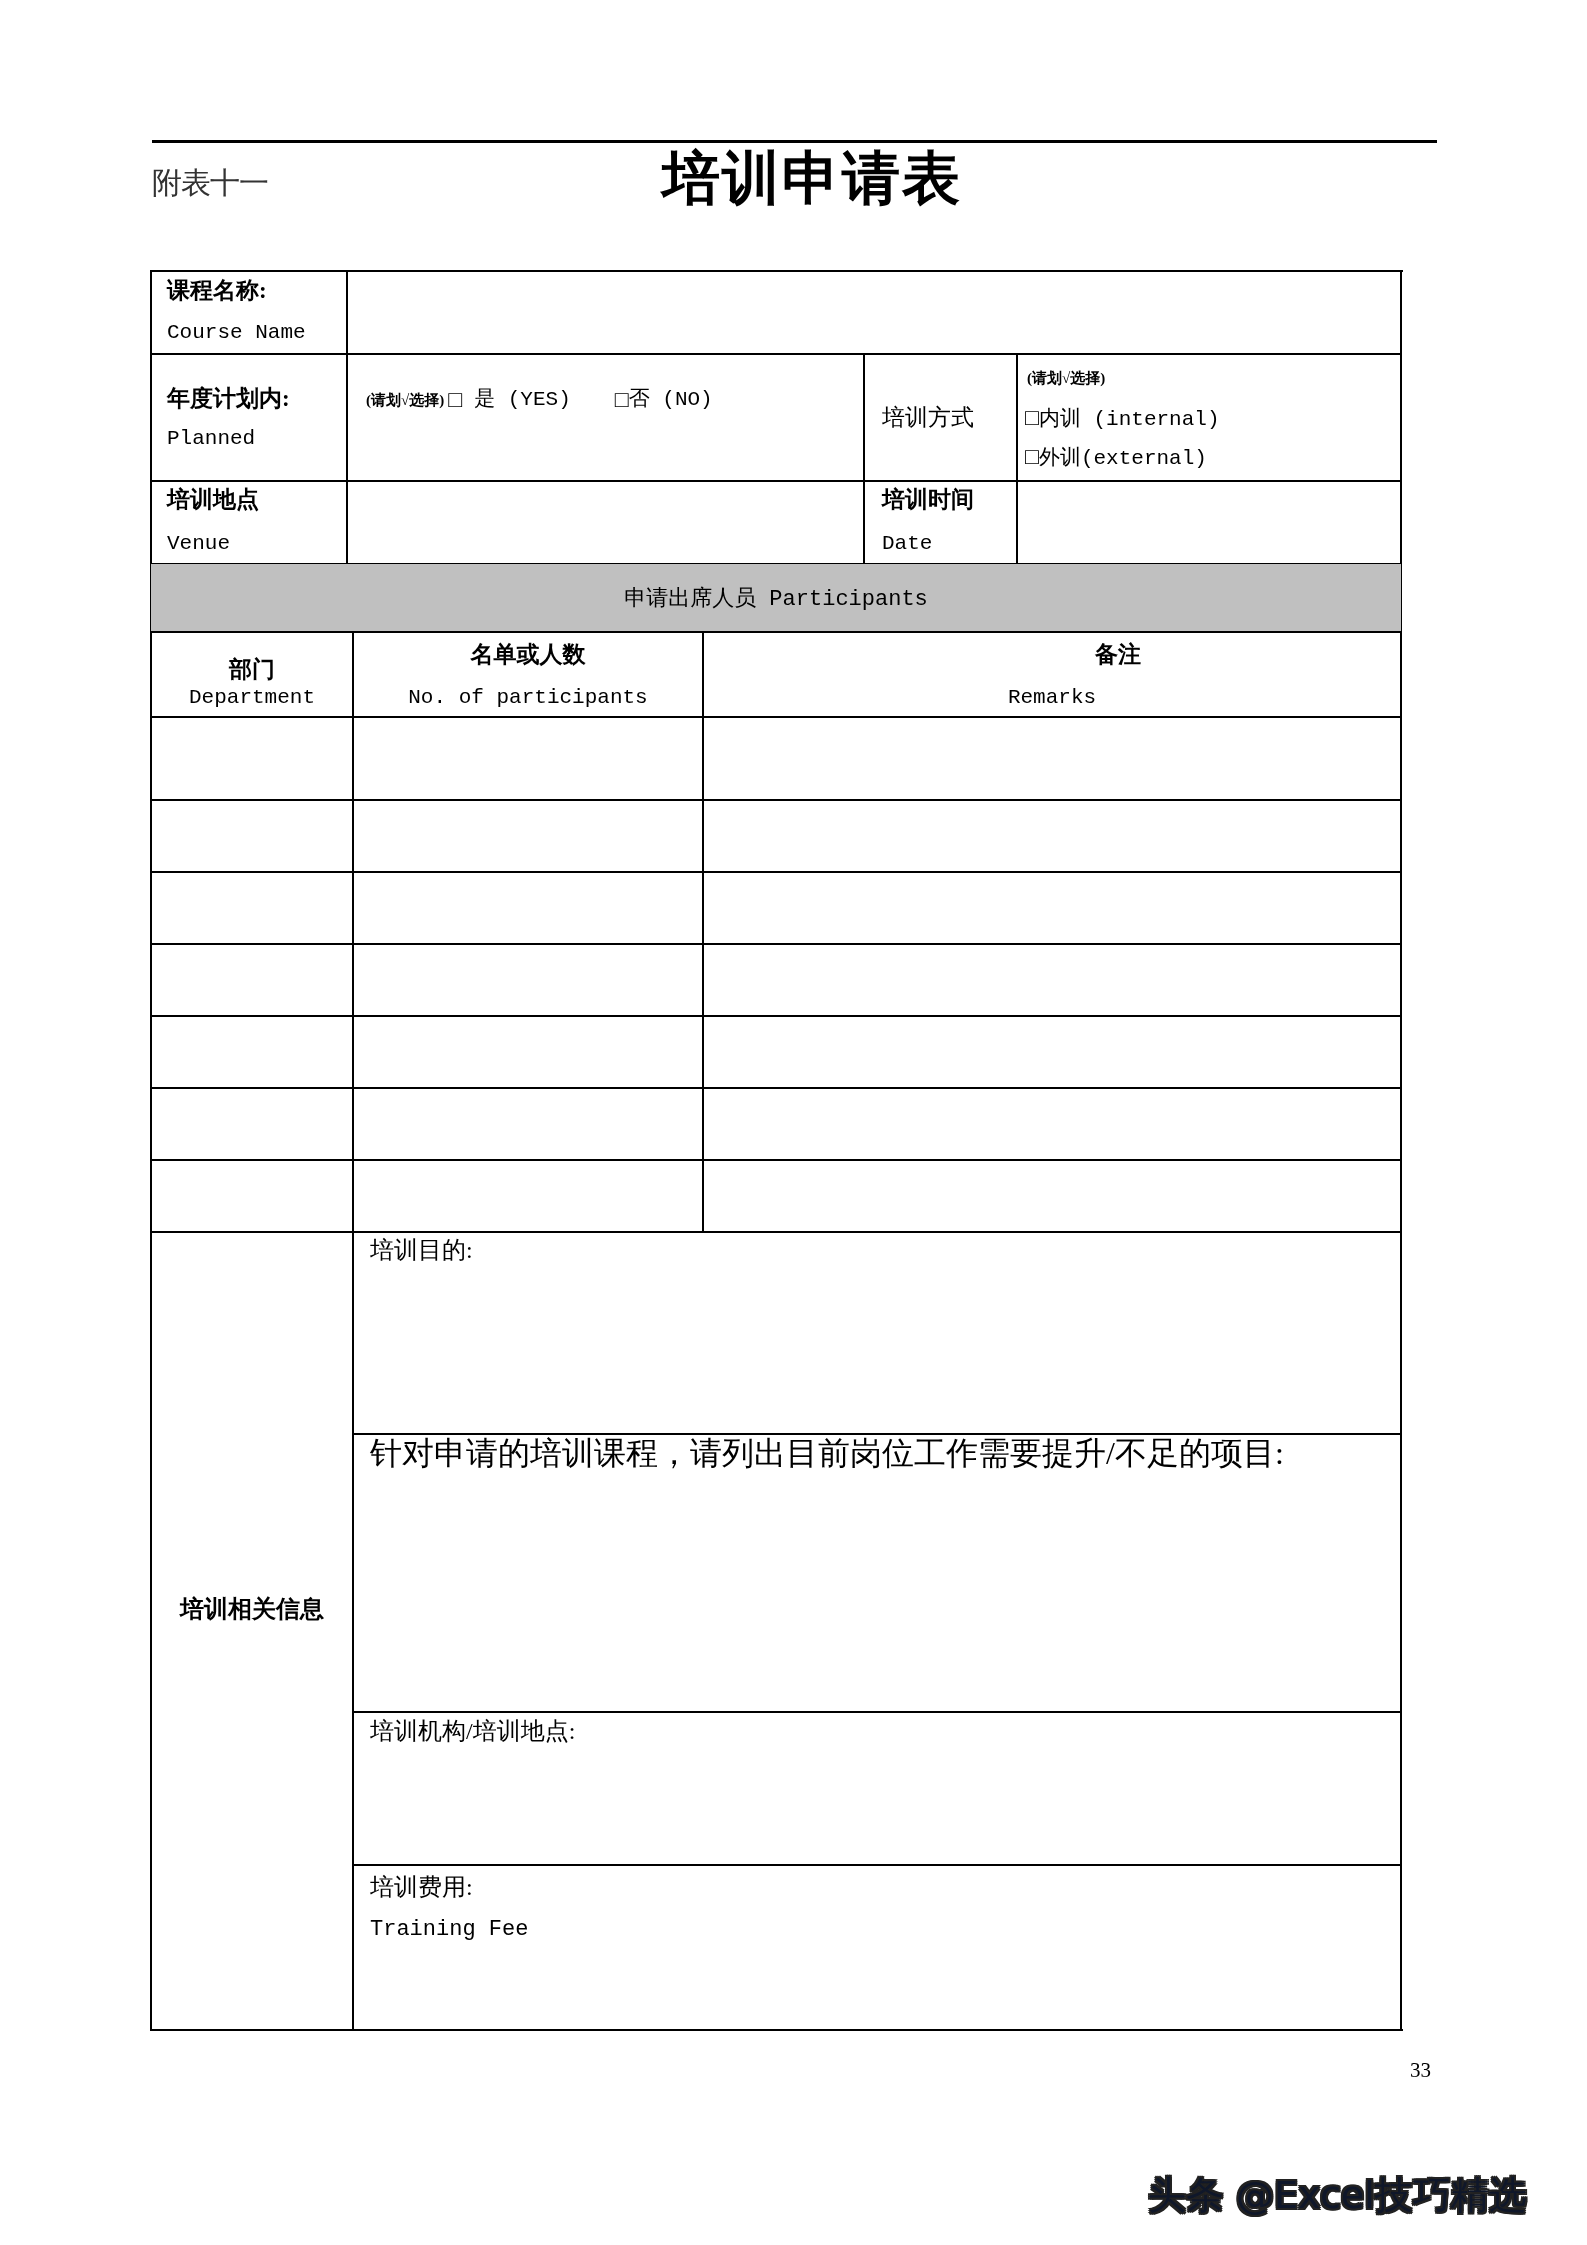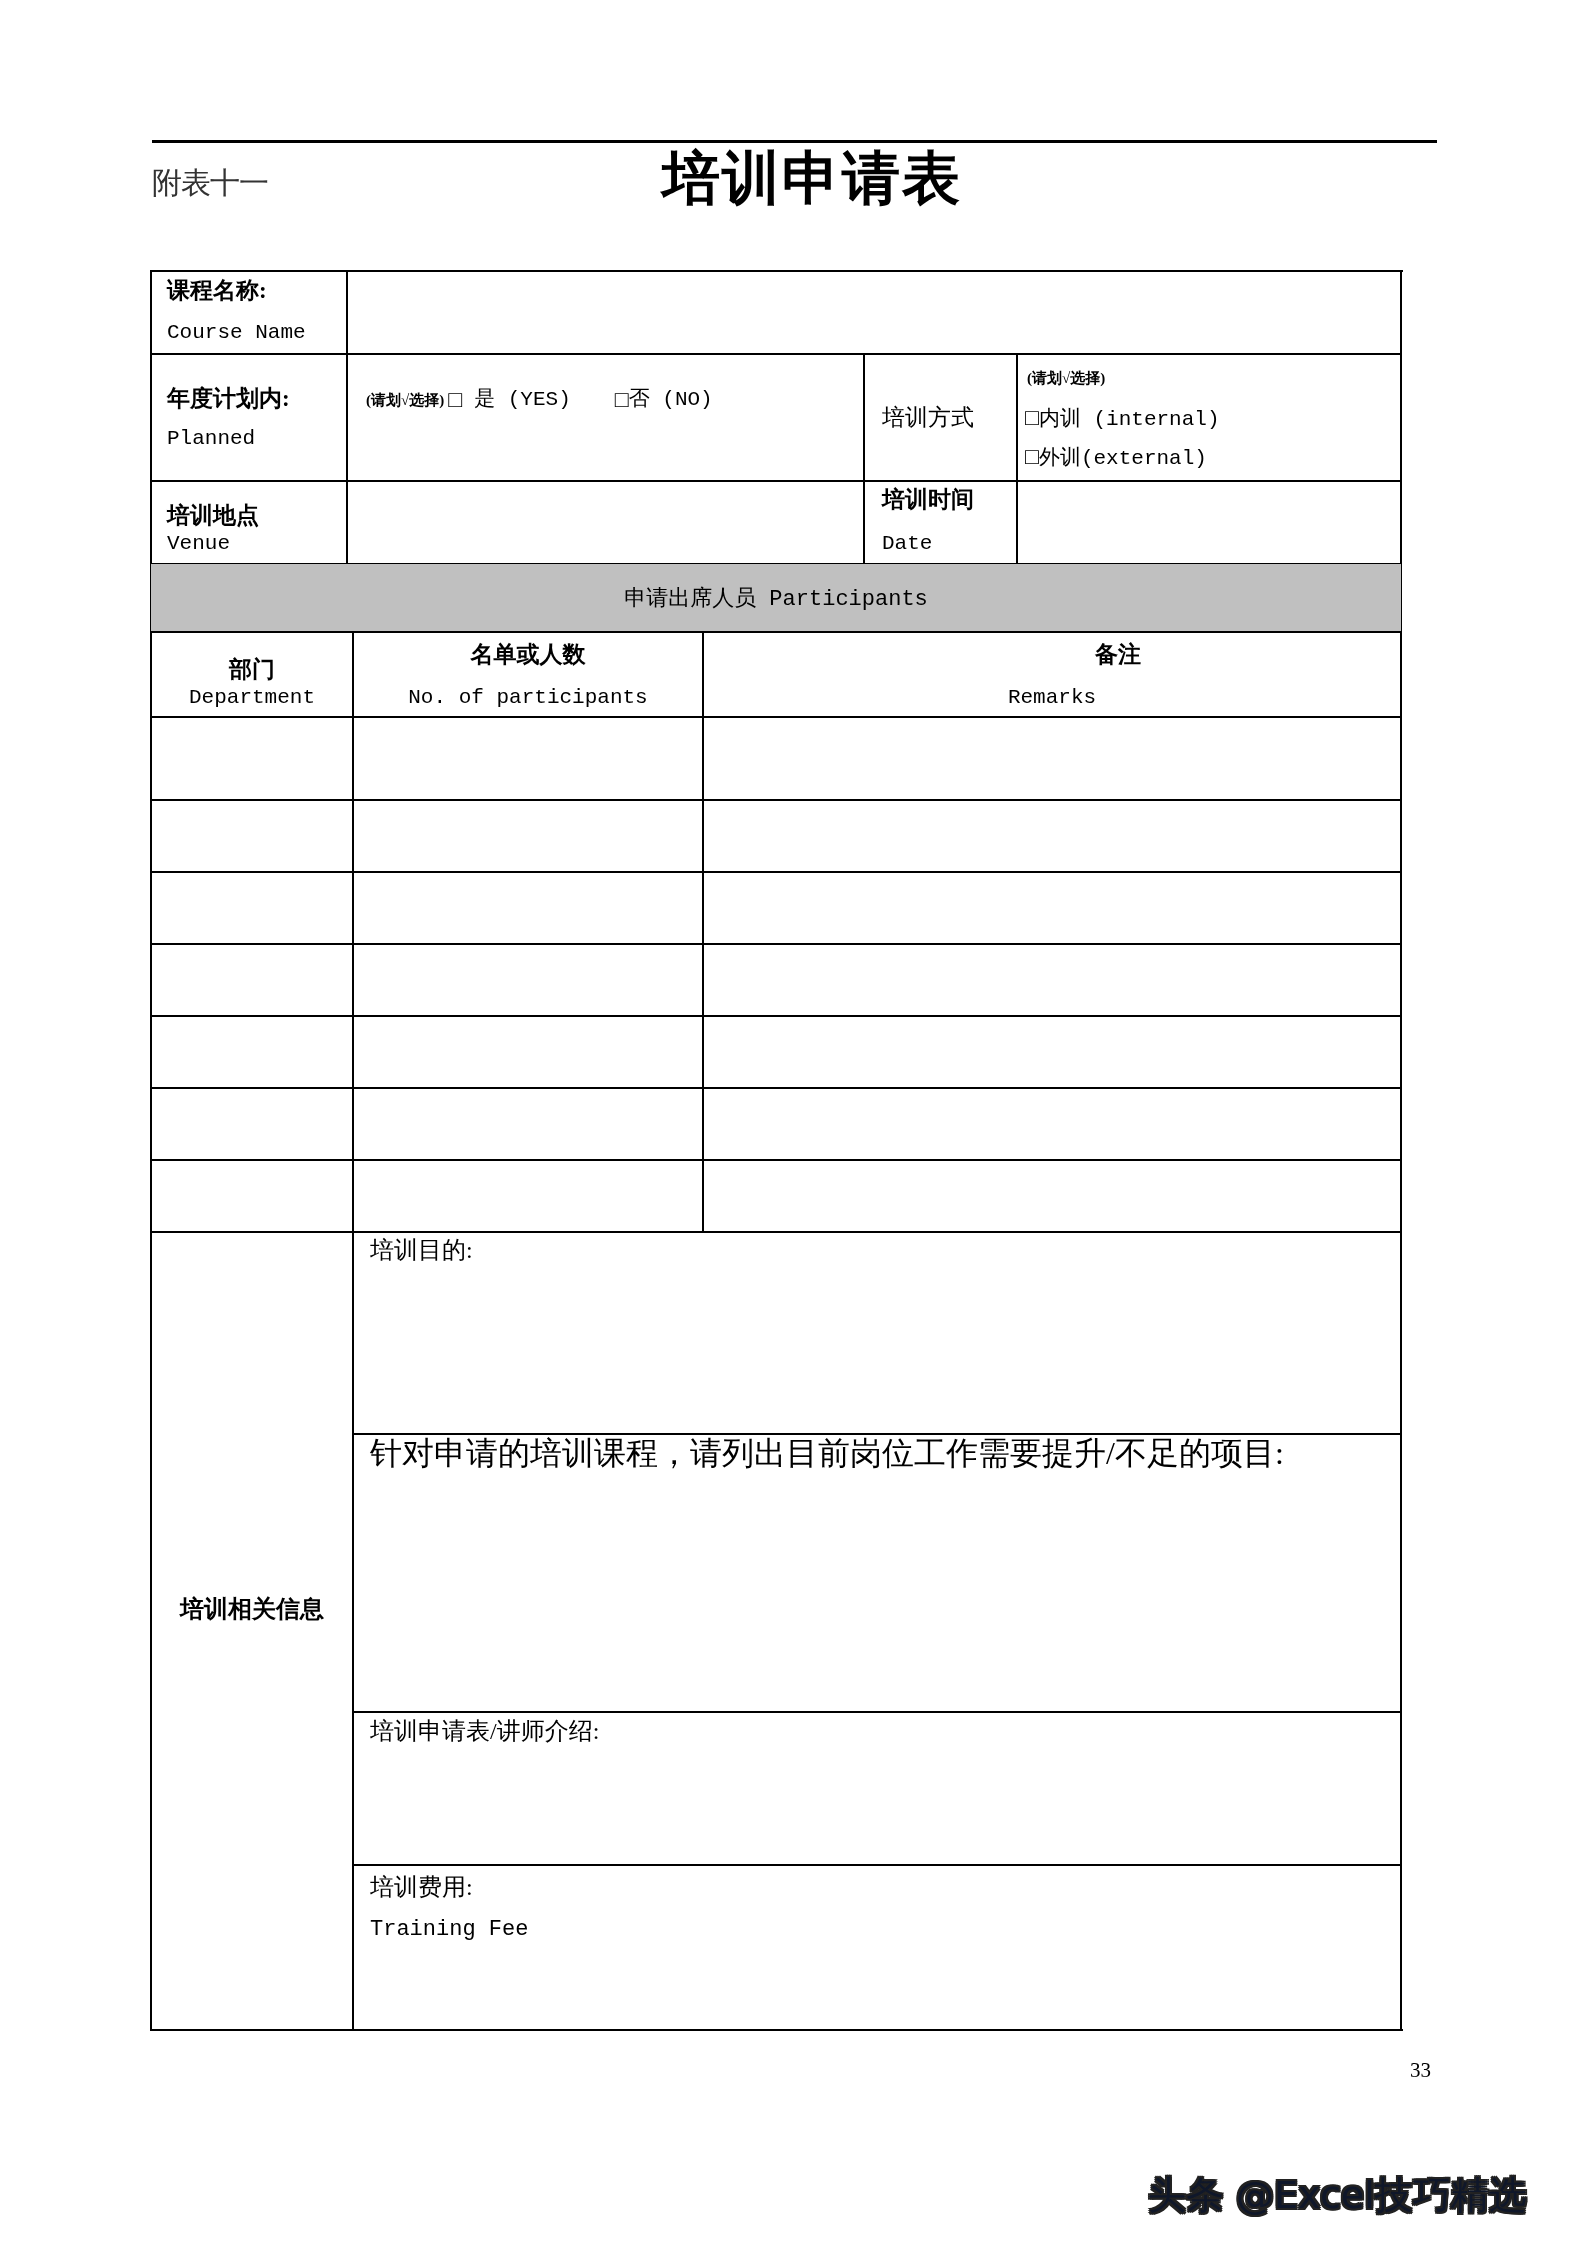--- a/index.html
+++ b/index.html
@@ -86,21 +86,21 @@
 
 <div class="lbl" style="left:882px; top:404px;">培训方式</div>
 <div class="lbl small" style="left:1027px; top:364px;">(请划√选择)</div>
 <div class="lbl" style="left:1025px; top:404px;">
   <span>□</span><span class="mono">内训 (internal)</span>
 </div>
 <div class="lbl" style="left:1025px; top:443px;">
   <span>□</span><span class="mono">外训(external)</span>
 </div>
 
-<div class="lbl bold" style="left:167px; top:502px;text-align:center;">培训地点</div>
+<div class="lbl bold" style="left:167px; top:486px;text-align:center;">培训地点</div>
 <div class="lbl mono" style="left:167px; top:530px;">Venue</div>
 <div class="field" style="left:348px; top:482px; width:515px; height:81px;"><span></span></div>
 
 <div class="lbl bold" style="left:882px; top:486px;">培训时间</div>
 <div class="lbl mono" style="left:882px; top:530px;">Date</div>
 <div class="field" style="left:1018px; top:482px; width:382px; height:81px;"><span></span></div>
 
 <div class="lbl center" style="left:151px; top:584px; width:1250px;">
   <span style="font-family:'Liberation Mono','DejaVu Sans Mono',monospace; font-size:22px;">申请出席人员 Participants</span>
 </div>
@@ -146,21 +146,21 @@
 
 <div class="field" style="left:354px; top:1233px; width:1046px; height:200px;">
   <div class="lbl" style="left:16px; top:3px; font-size:24px;">培训目的:</div>
 </div>
 
 <div class="field" style="left:354px; top:1435px; width:1046px; height:276px;">
   <div class="lbl" style="left:16px; top:4px; font-size:32px;">针对申请的培训课程，请列出目前岗位工作需要提升/不足的项目:</div>
 </div>
 
 <div class="field" style="left:354px; top:1713px; width:1046px; height:151px;">
-  <div class="lbl" style="left:16px; top:4px; font-size:24px;">培训申请表/讲师介绍:</div>
+  <div class="lbl" style="left:16px; top:4px; font-size:24px;">培训机构/培训地点:</div>
 </div>
 
 <div class="field" style="left:354px; top:1866px; width:1046px; height:163px;">
   <div class="lbl" style="left:16px; top:7px; font-size:24px;">培训费用:</div>
   <div class="lbl mono" style="left:16px; top:50px; font-size:22px;">Training Fee</div>
 </div>
 
 <div class="abs page-num">33</div>
 <div class="abs watermark">头条 @Excel技巧精选</div>
 

